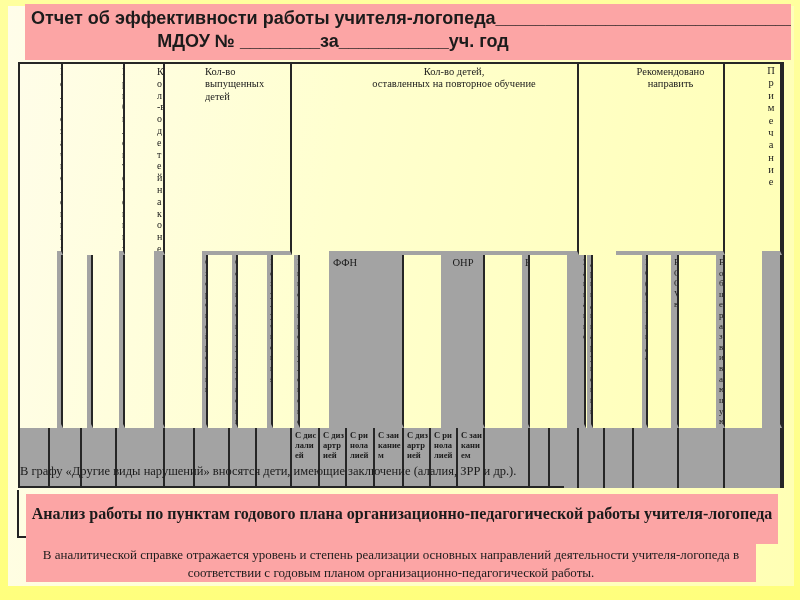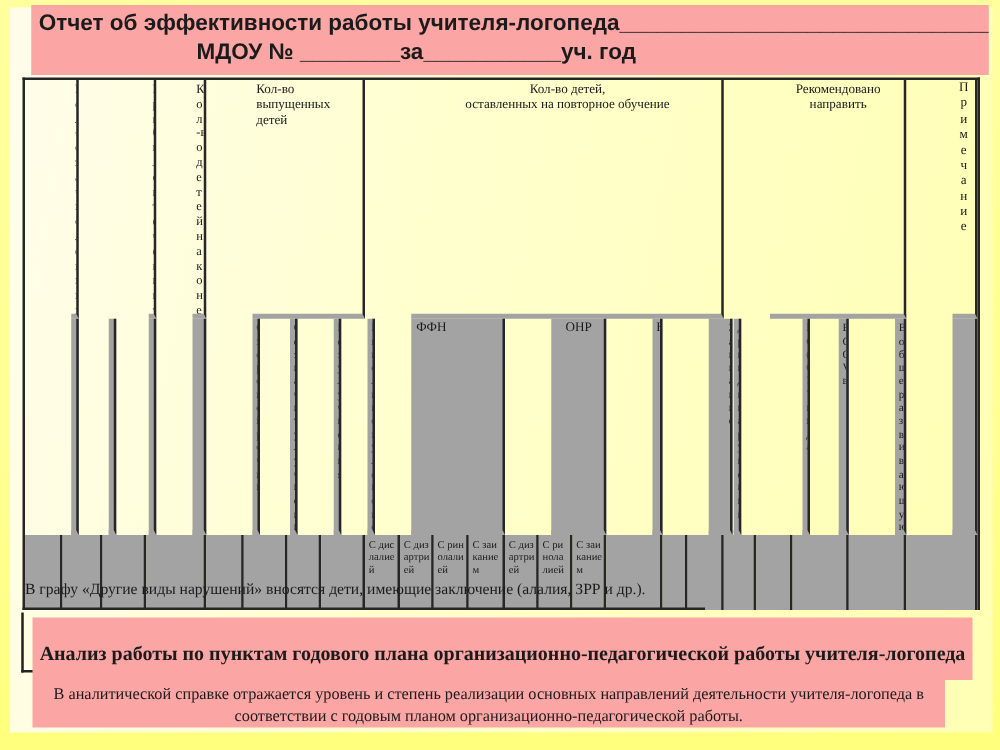--- a/index.html
+++ b/index.html
@@ -39,32 +39,32 @@
     padding:2px 1px 0 3px;
     overflow:hidden;
   }
   .rb{border-bottom:4px solid #a3a3a3;margin-left:37px;}      
   .w{background:#a3a3a3;}                    
   .ba{word-break:break-all;}
   .ctr{text-align:center;}
   .pre{white-space:pre-line;}
   .f105{font-size:10.5px;}
   .f9{font-size:9px;}
-  .f85{font-size:8.5px;}
+  .f85{font-size:8.5px;font-weight:bold;}
   .bottom-line{position:absolute;left:18px;top:486px;width:546px;height:2px;background:#262626;}
   .note{
     position:absolute;left:20px;top:464px;width:620px;
     font-size:12.5px;white-space:nowrap;
   }
   
   .bracket-v{position:absolute;left:17px;top:490px;width:2px;height:48px;background:#222;}
   .bracket-f{position:absolute;left:17px;top:536px;width:19px;height:2px;background:#222;}
   .analysis-head-box{left:26px;top:494px;width:752px;height:50px;}
   .analysis-head{
-    font-size:16px;font-weight:bold;text-align:center;line-height:1.55;padding-top:18px;
+    font-size:16px;font-weight:bold;text-align:center;line-height:1.55;padding-top:8px;
   }
   .analysis-body-box{left:26px;top:544px;width:730px;height:38px;}
   .analysis-body{
     font-size:13px;text-align:center;line-height:1.4;padding-top:2px;
   }
 </style>
 </head>
 <body>
 
 <div class="stage">

